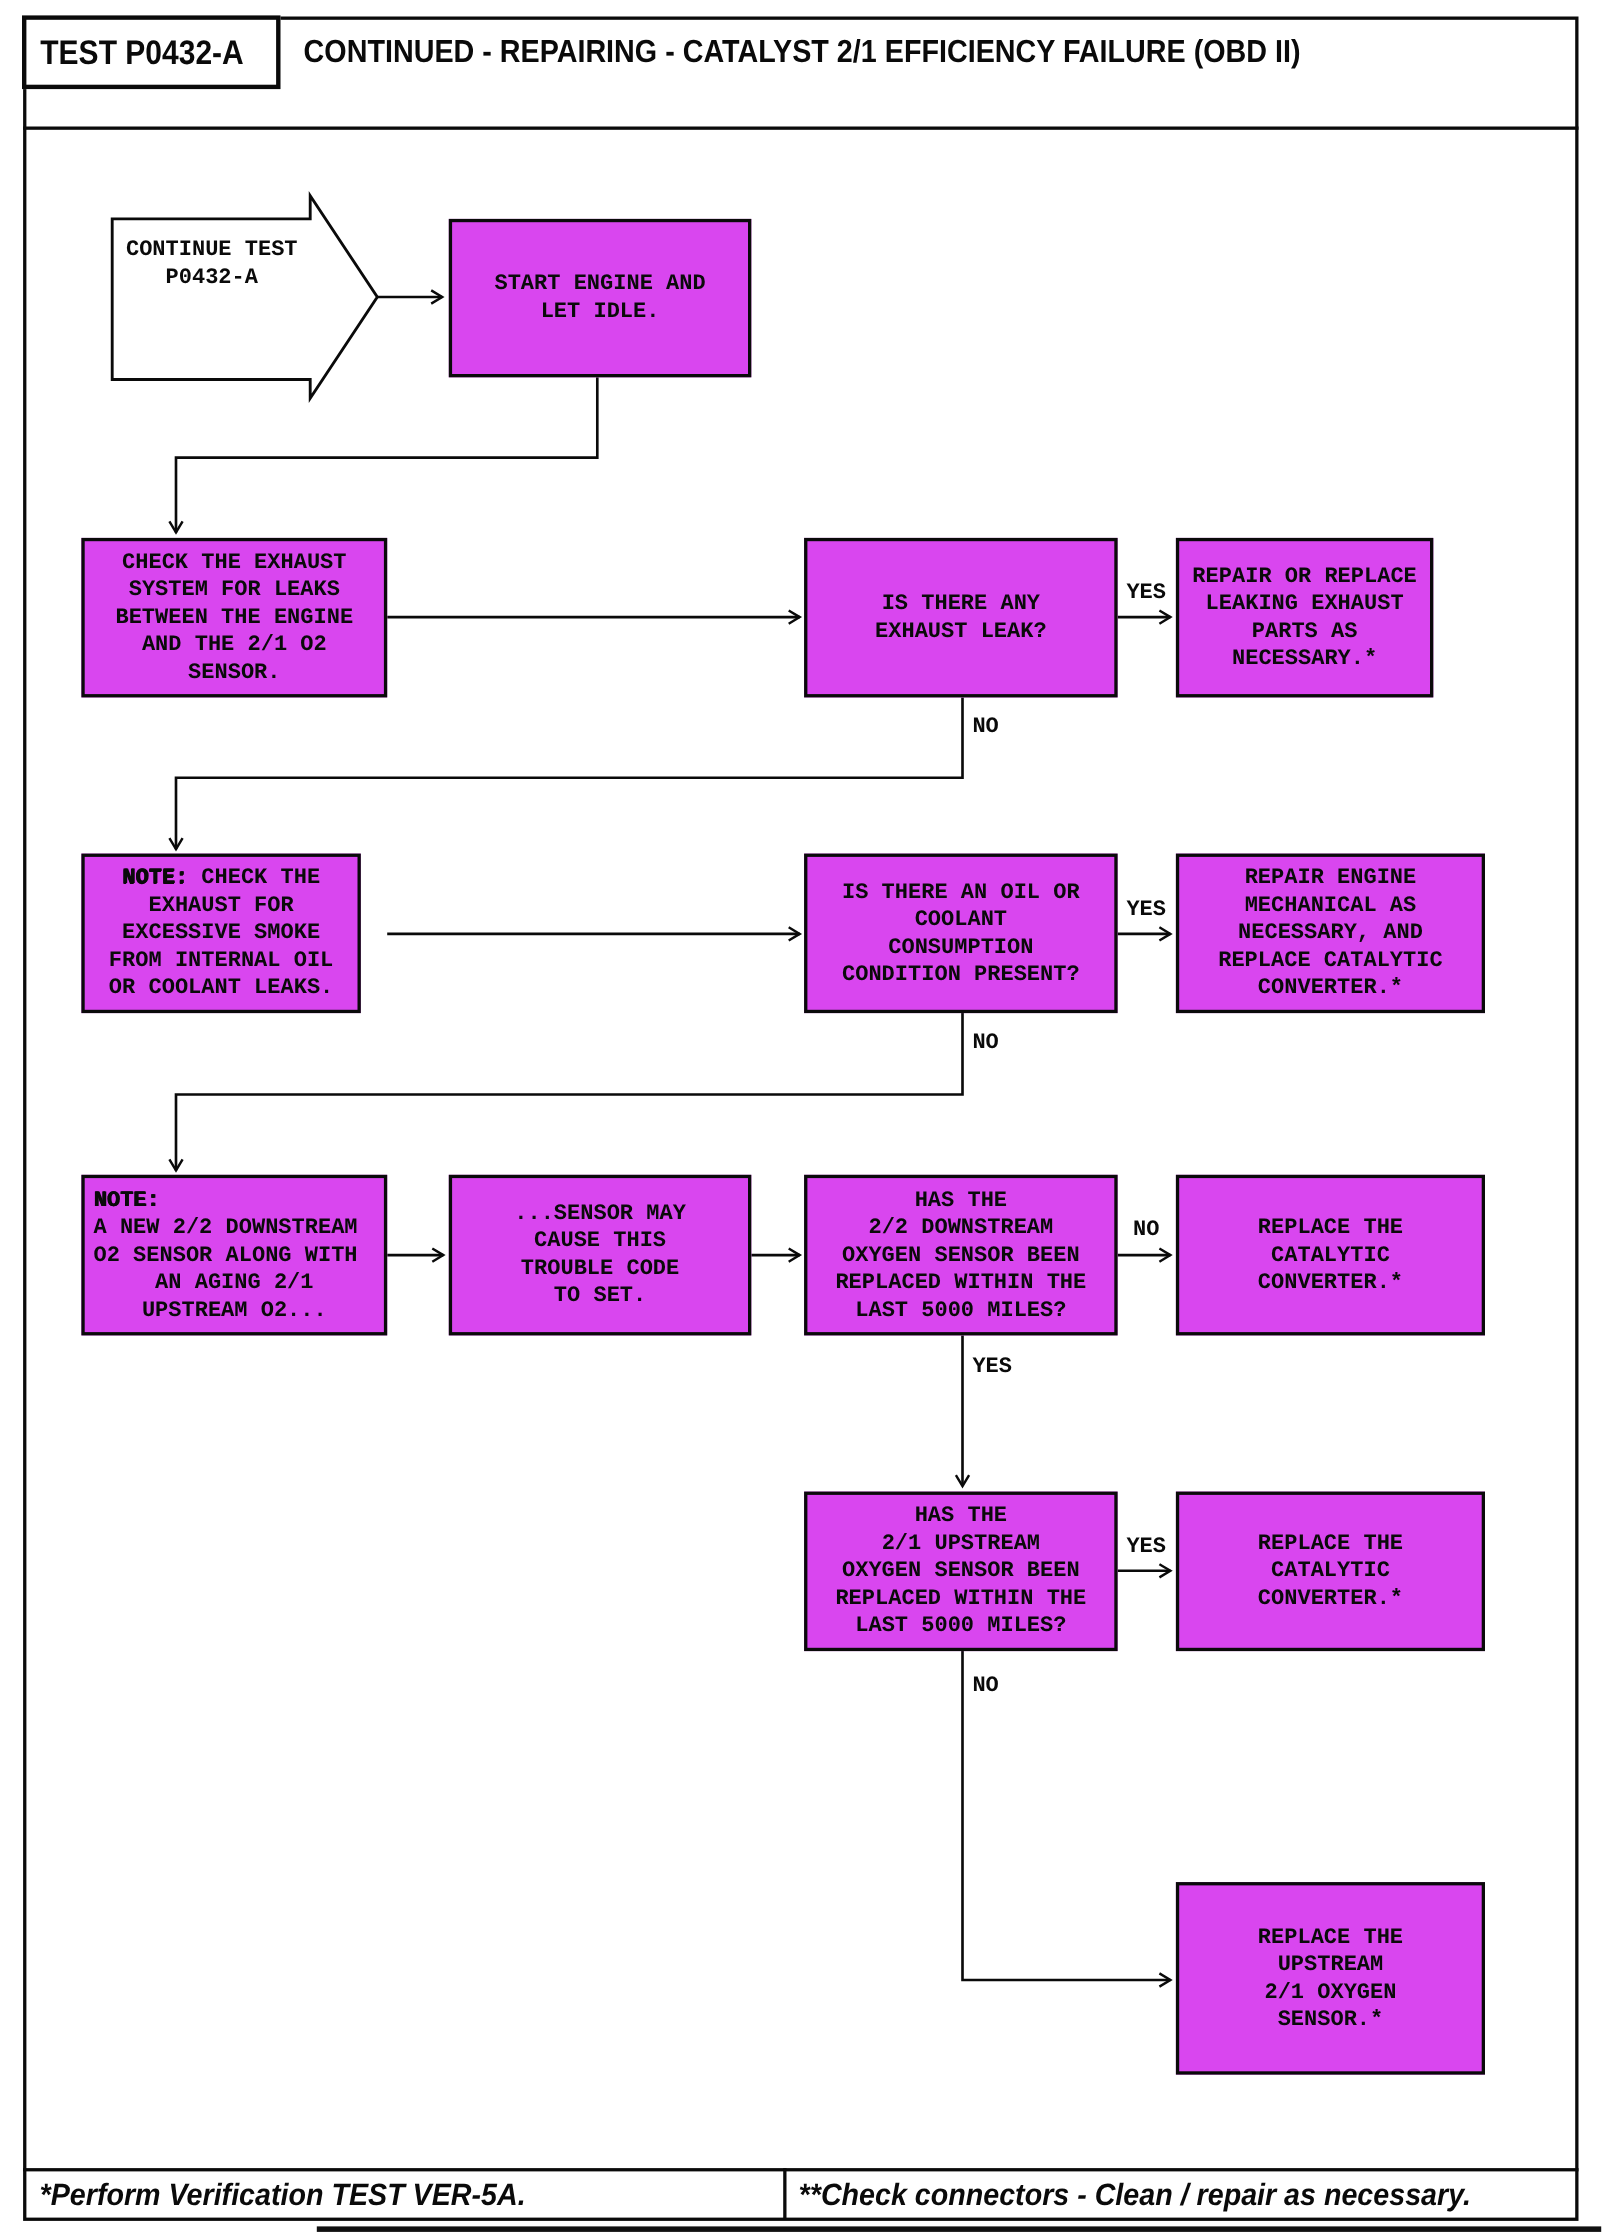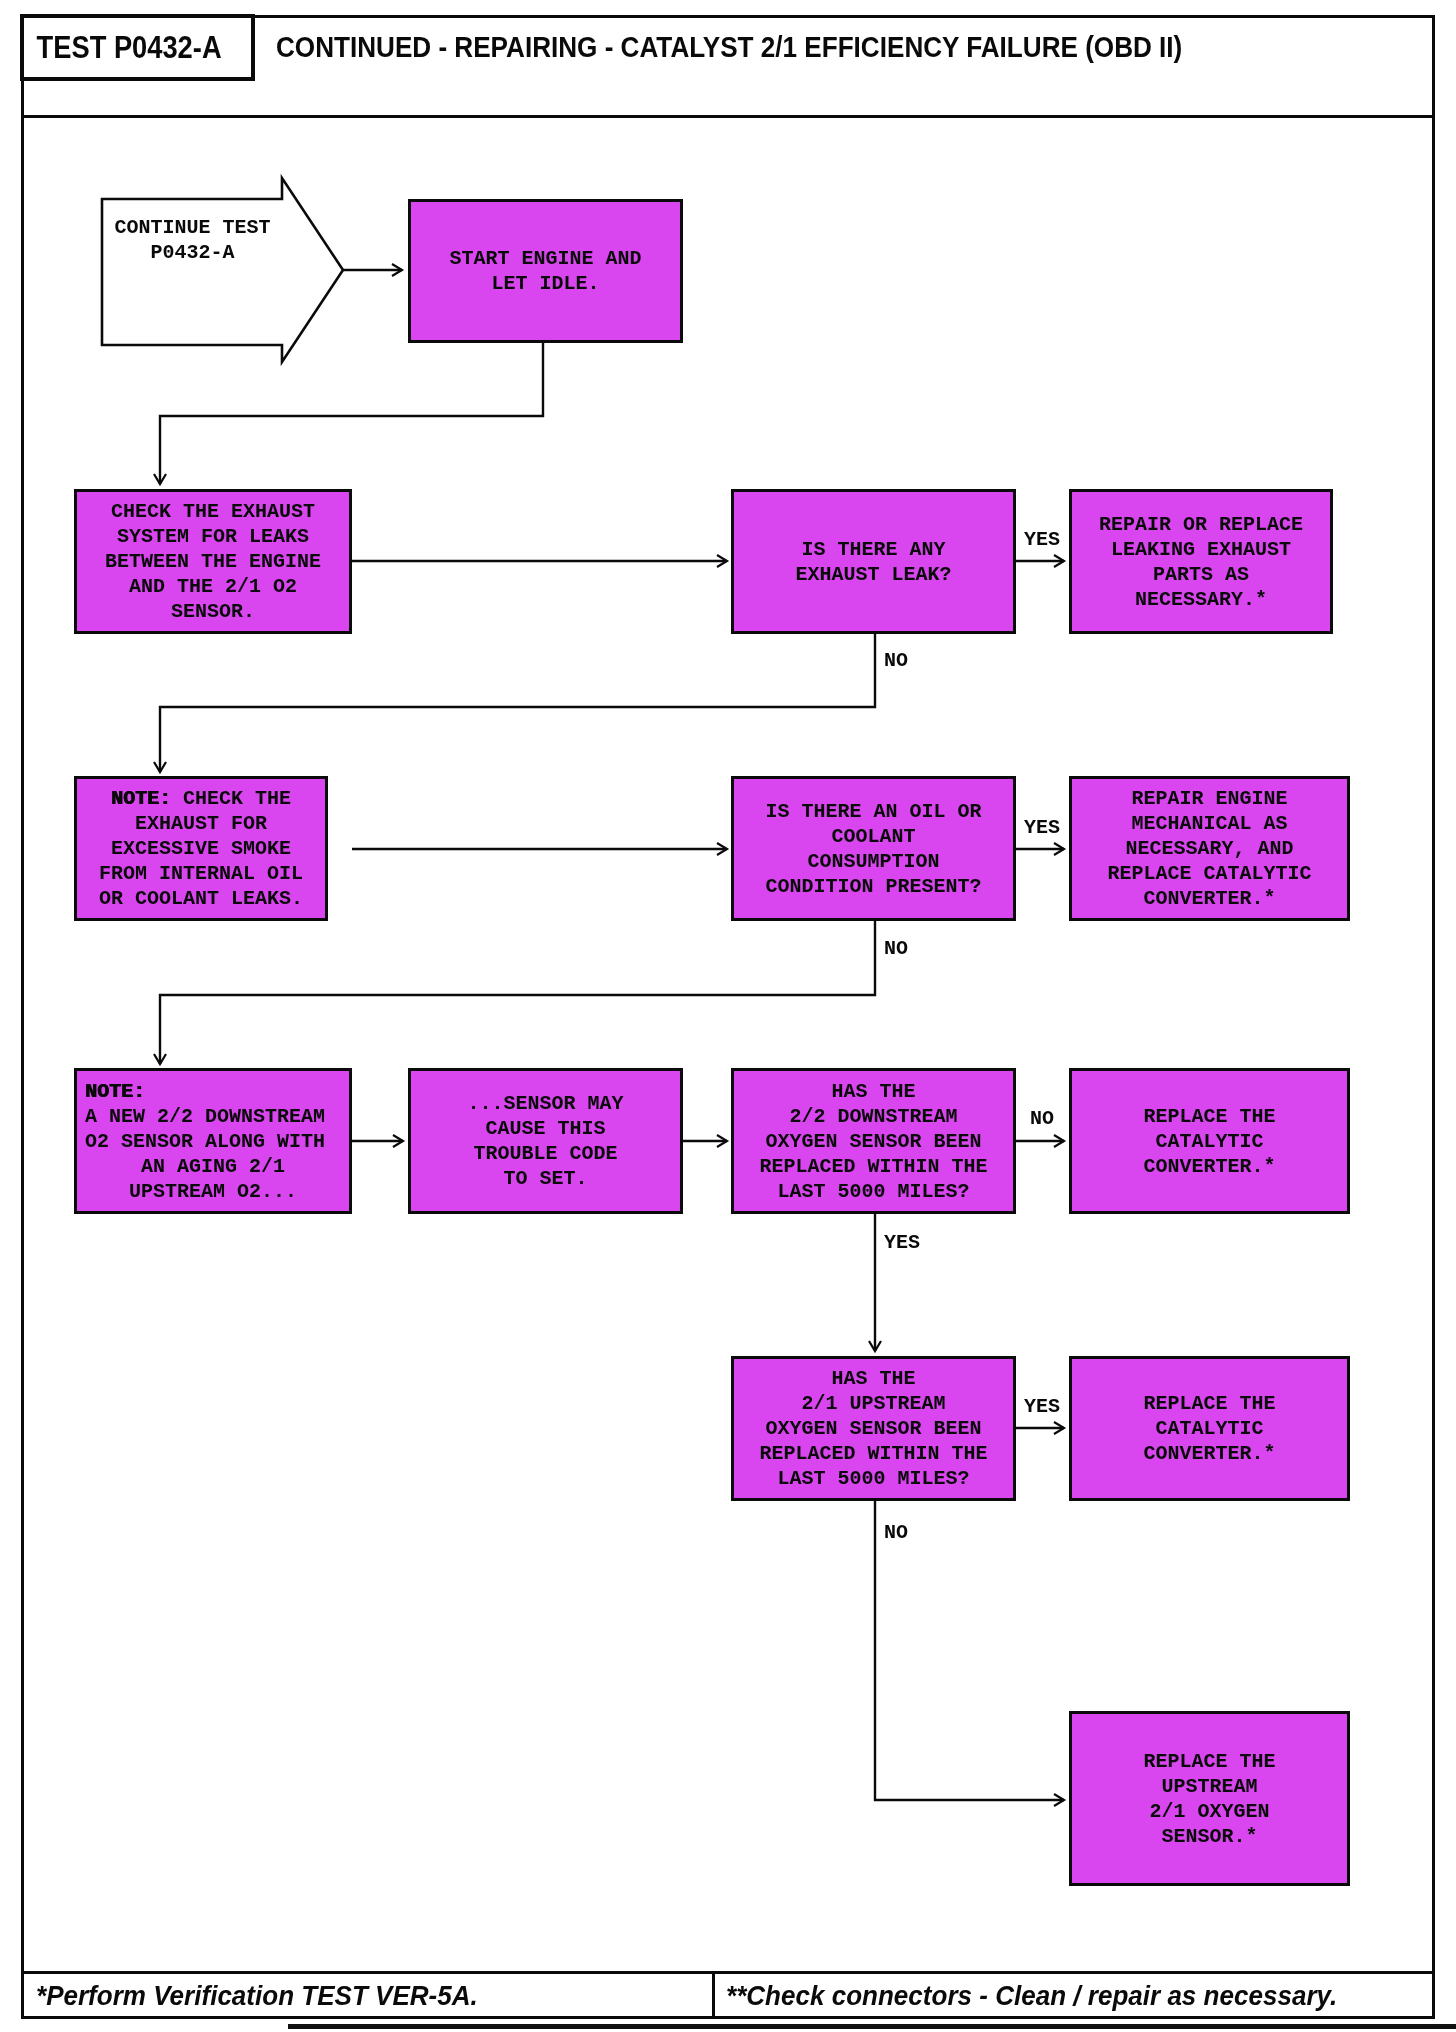--- a/index.html
+++ b/index.html
@@ -87,21 +87,21 @@
         <div class="line">CHECK THE EXHAUST</div>
         <div class="line">SYSTEM FOR LEAKS</div>
         <div class="line">BETWEEN THE ENGINE</div>
         <div class="line">AND THE 2/1 O2</div>
         <div class="line">SENSOR.</div>
       </div>
       <div class="node" style="left: 731px; top: 489px; width: 285px; height: 145px;">
         <div class="line">IS THERE ANY</div>
         <div class="line">EXHAUST LEAK?</div>
       </div>
-      <div class="node" style="left: 1069px; top: 489px; width: 264px; height: 145px;">
+      <div class="node" style="left: 1069px; top: 489px; width: 234px; height: 145px;">
         <div class="line">REPAIR OR REPLACE</div>
         <div class="line">LEAKING EXHAUST</div>
         <div class="line">PARTS AS</div>
         <div class="line">NECESSARY.*</div>
       </div>
       <div class="node" style="left: 74px; top: 776px; width: 254px; height: 145px;">
         <div class="line"><span class="b">NOTE:</span><span> CHECK THE</span></div>
         <div class="line">EXHAUST FOR</div>
         <div class="line">EXCESSIVE SMOKE</div>
         <div class="line">FROM INTERNAL OIL</div>

